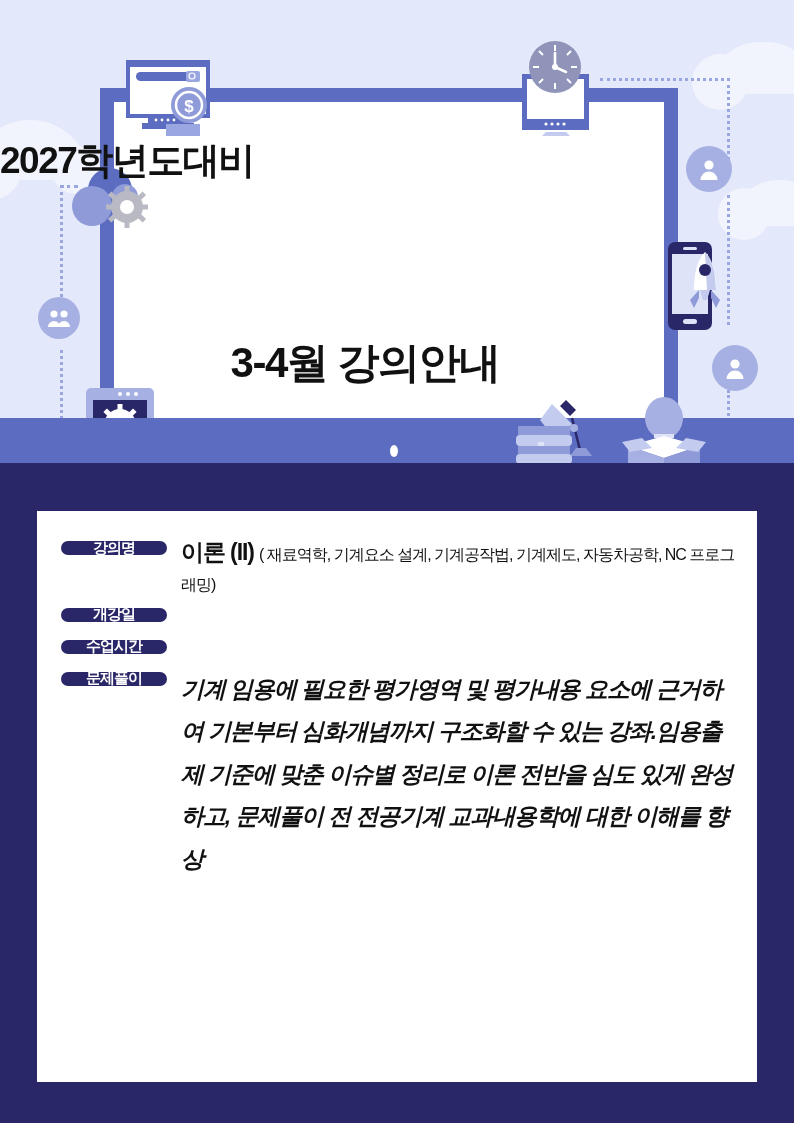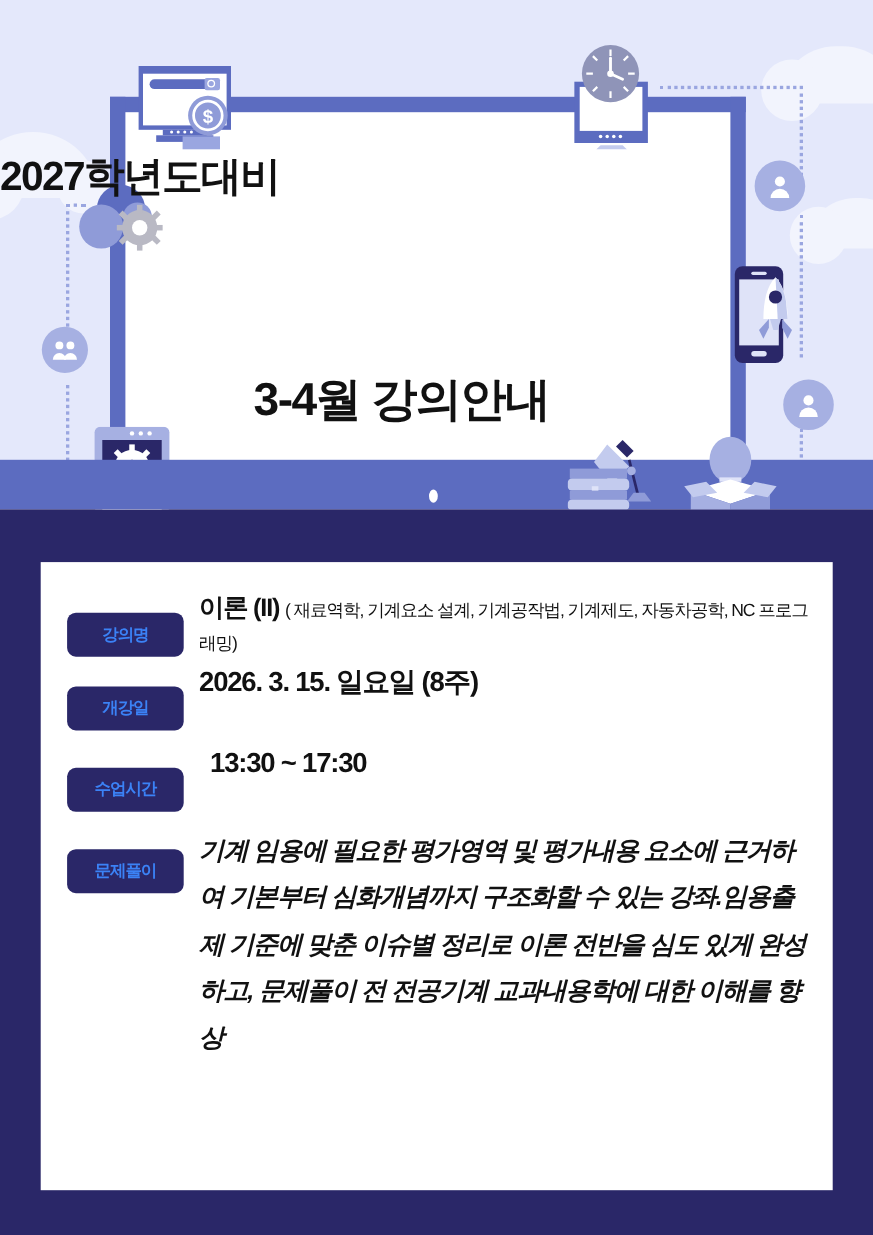--- a/index.html
+++ b/index.html
@@ -64,23 +64,23 @@
   }
 
   
   .card {
     position:absolute; left:37px; top:511px; width:720px; height:571px;
     background:#ffffff;
   }
   .rows { padding:26px 22px 0 24px; }
   .row { display:flex; align-items:flex-start; margin-bottom:10px; }
   .badge {
-    flex:0 0 auto; width:106px; height:40px; background:#2a2768; color:#3b82f6;
+    flex:0 0 auto; width:106px; height:14px; background:#2a2768; color:#ffffff;
     border-radius:8px; font-size:15px; font-weight:bold; letter-spacing:-1px;
-    display:flex; align-items:center; justify-content:center; margin-top:20px;
+    display:flex; align-items:center; justify-content:center; margin-top:4px;
   }
   .val { margin-left:14px; font-size:23px; font-weight:bold; color:#111; letter-spacing:-1.1px; line-height:1.32; flex:1; }
   .val .light { font-weight:normal; font-size:16px; letter-spacing:-1px; }
   .row-content .val { line-height:1.85;font-style:italic; }
   .row-name { margin-bottom:6px; }
   .row-date .val, .row-time .val, .row-book .val { font-size:25px; }
   .row-date { margin-bottom:14px; }
   .row-time { margin-bottom:14px;gap:10px; }
   .row-book { margin-bottom:14px; }
 </style>
@@ -265,26 +265,24 @@
 <div class="card">
   <div class="rows">
 
     <div class="row row-name">
       <div class="badge">강의명</div>
       <div class="val"><span>이론 (II)</span> <span class="light">( 재료역학, 기계요소 설계, 기계공작법, 기계제도, 자동차공학, NC 프로그래밍)</span></div>
     </div>
 
     <div class="row row-date">
       <div class="badge">개강일</div>
-      <div class="val">2026. 3. 15. 일요일 (8주)</div>
     </div>
 
     <div class="row row-time">
       <div class="badge">수업시간</div>
-      <div class="val">13:30 ~ 17:30</div>
     </div>
 
 
     <div class="row row-content">
       <div class="badge">문제풀이</div>
       <div class="val">기계 임용에 필요한 평가영역 및 평가내용 요소에 근거하여 기본부터 심화개념까지 구조화할 수 있는 강좌.임용출제 기준에 맞춘 이슈별 정리로 이론 전반을 심도 있게 완성하고, 문제풀이 전 전공기계 교과내용학에 대한 이해를 향상</div>
     </div>
 
   </div>
 </div>

